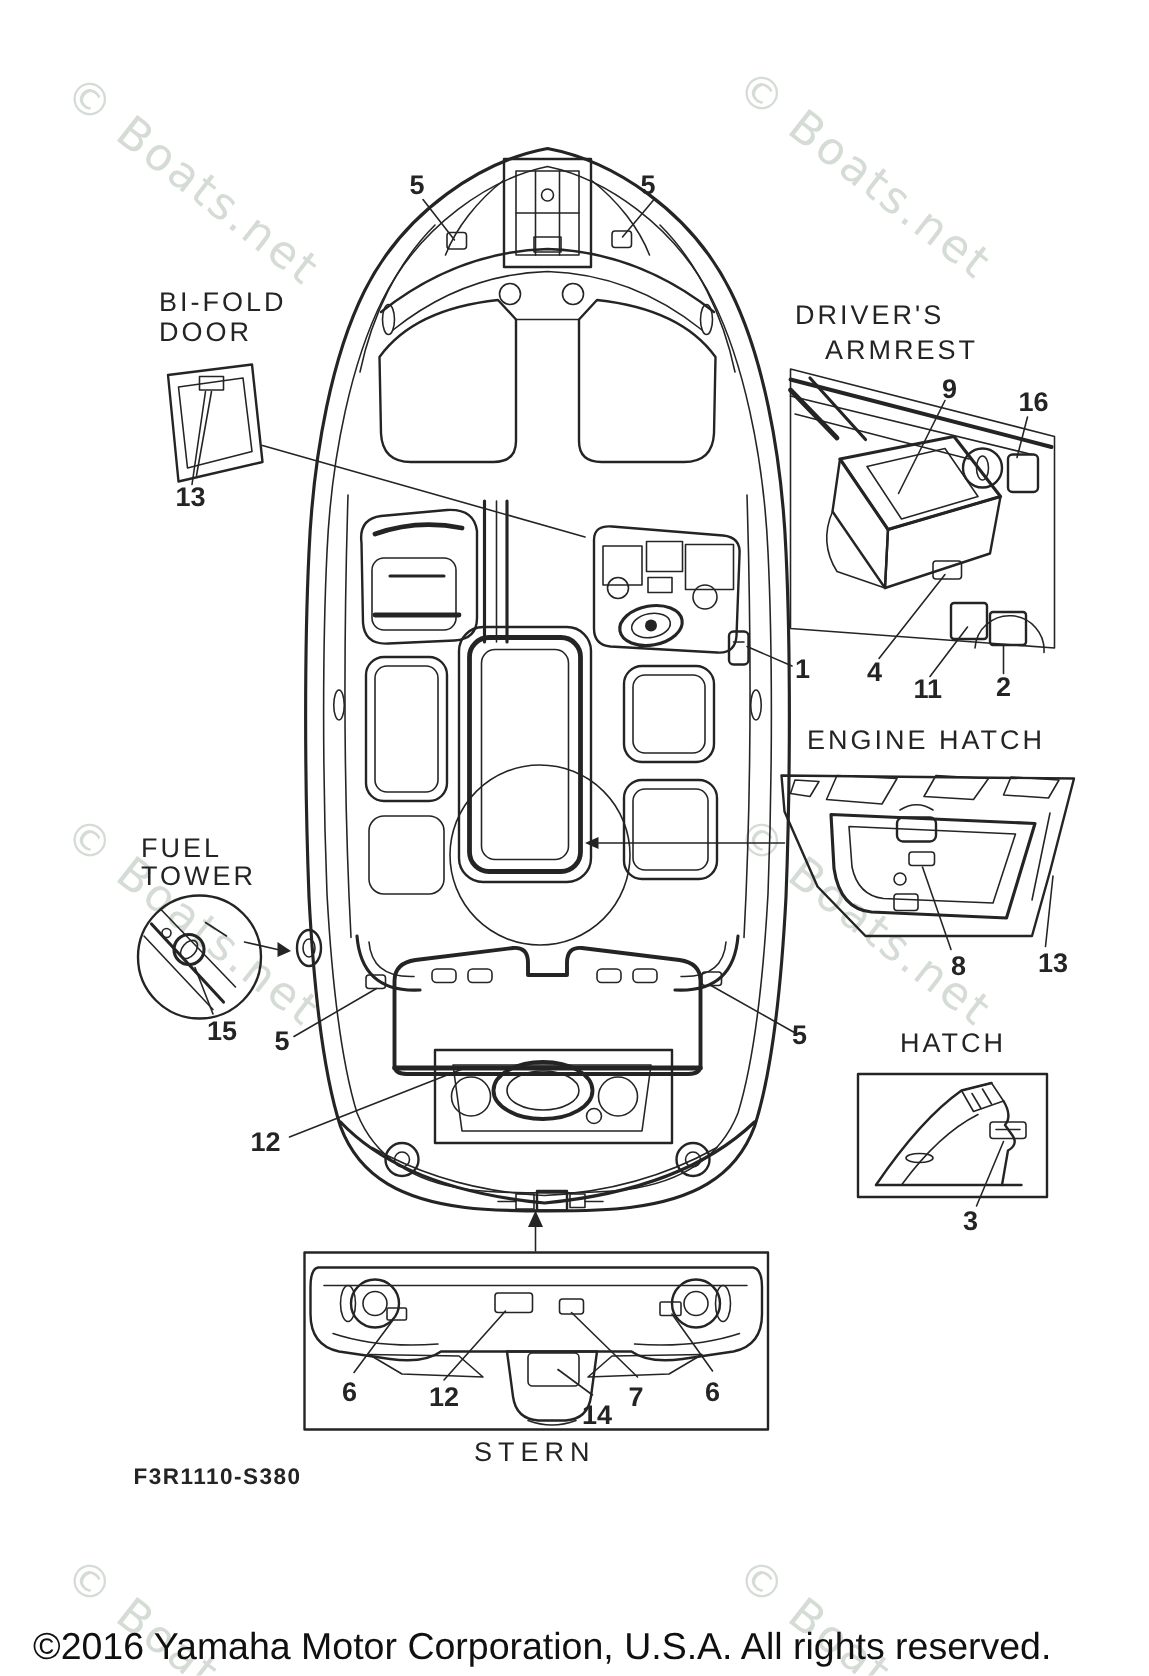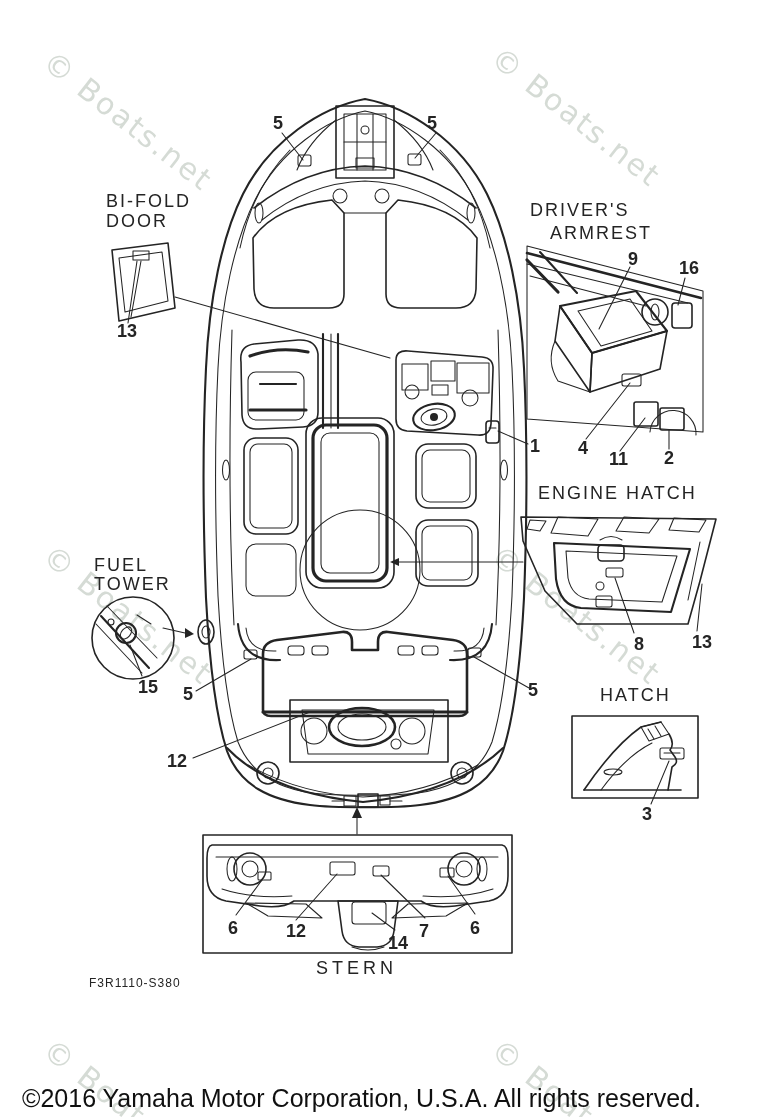--- a/index.html
+++ b/index.html
@@ -12,21 +12,21 @@
   svg.draw { position:absolute; left:0; top:0; z-index:1; }
   svg.draw * { stroke:var(--ink); fill:none; stroke-linecap:round; stroke-linejoin:round; }
   svg.draw .fill { fill:var(--ink); stroke:none; }
   .w1 { stroke-width:1.05; } .w15{ stroke-width:1.6; } .w2{ stroke-width:2.1; }
   .w25{ stroke-width:2.6; } .w3{ stroke-width:3.2; }
   #labels { position:absolute; left:0; top:0; width:766px; height:1117px; z-index:2; }
   .hd  { position:absolute; font-weight:400; font-size:18px; letter-spacing:2px;
          color:var(--ink); white-space:nowrap; line-height:1; }
   .num { position:absolute; font-weight:700; font-size:18px; color:var(--ink);
          line-height:1; white-space:nowrap; }
-  .code{ position:absolute; font-weight:400; font-size:12px; letter-spacing:1px;
+  .code{ position:absolute; font-weight:700; font-size:15px; letter-spacing:1px;
          color:var(--ink); white-space:nowrap;text-align:right; }
   .copy{ position:absolute; font-weight:400; font-size:25px; color:#101010; white-space:nowrap; }
 </style>
 </head>
 <body>
 
 <div class="wm" style="left:58px;top:44px">© Boats.net</div>
 <div class="wm" style="left:506px;top:40px">© Boats.net</div>
 <div class="wm" style="left:58px;top:538px">© Boats.net</div>
 <div class="wm" style="left:506px;top:538px">© Boats.net</div>

